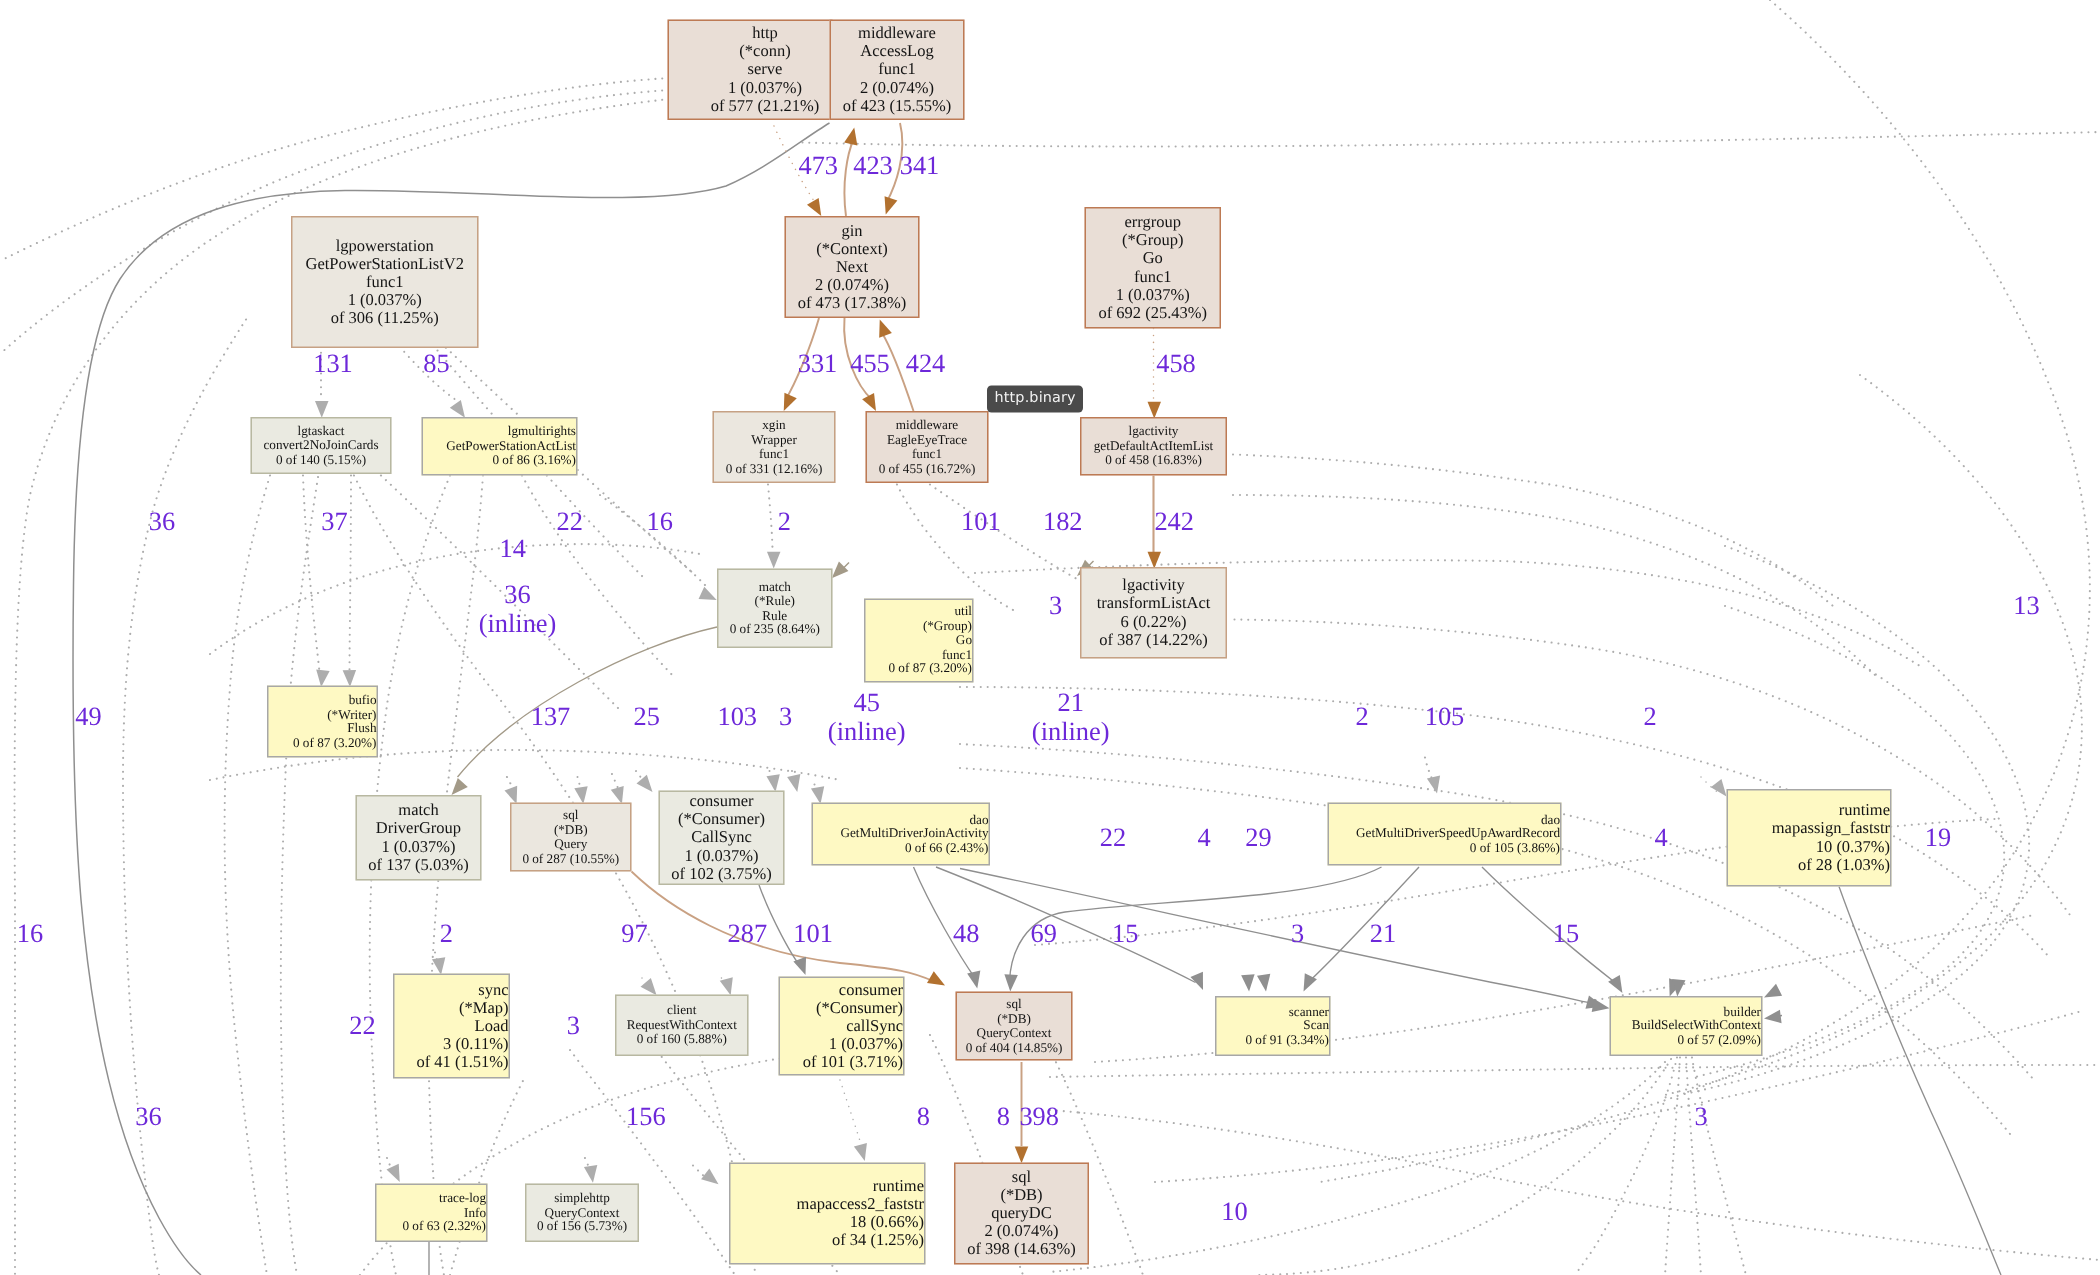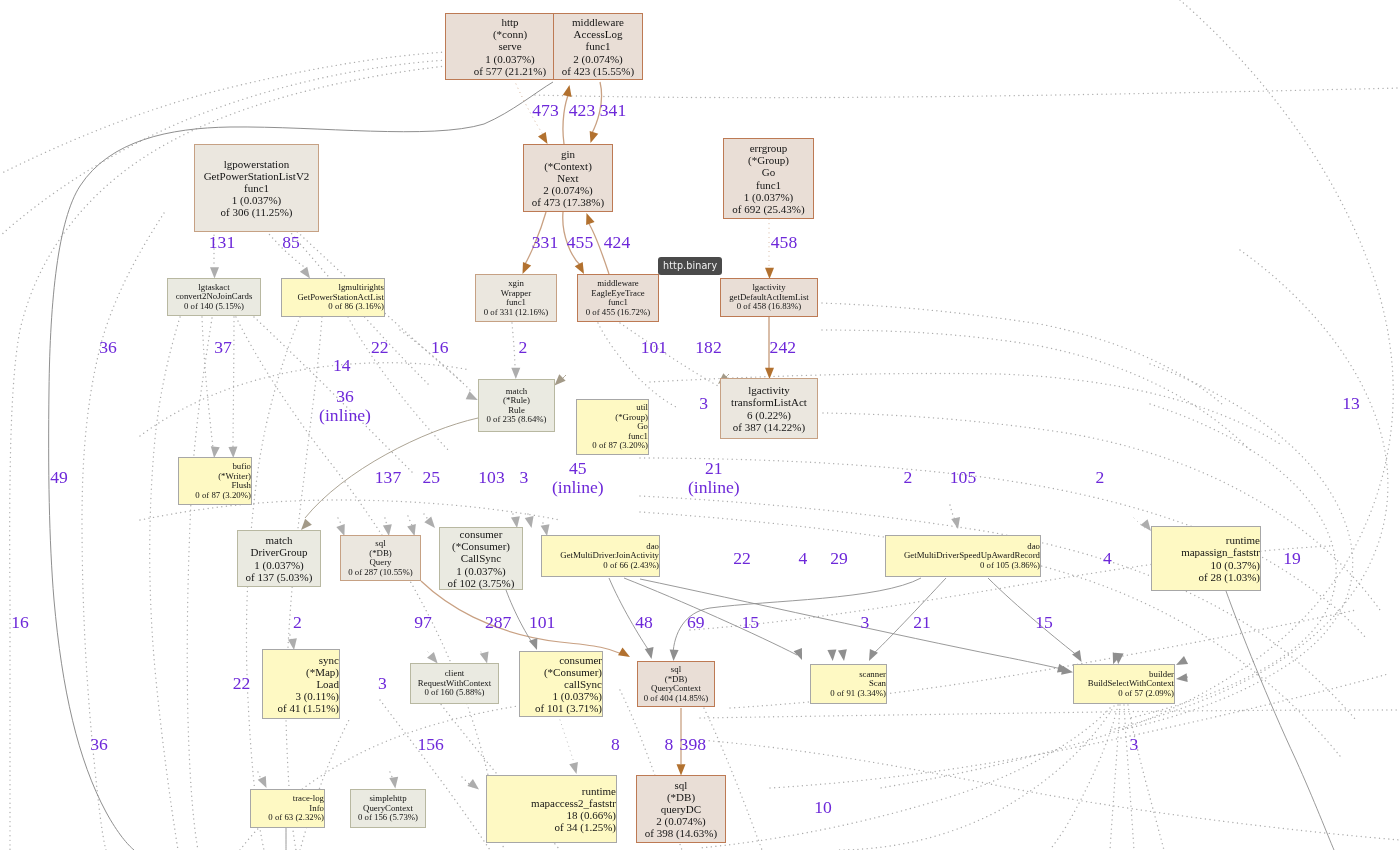--- a/index.html
+++ b/index.html
@@ -379,21 +379,21 @@
       <div class="elabel" style="left: 653.9px; top: 338px;">101</div>
       <div class="elabel" style="left: 708.5px; top: 338px;">182</div>
       <div class="elabel" style="left: 782.8px; top: 338px;">242</div>
       <div class="elabel" style="left: 345px; top: 387px;">
         <div>36</div>
         <div>(inline)</div>
       </div>
       <div class="elabel" style="left: 703.7px; top: 394px;">3</div>
       <div class="elabel" style="left: 1351px; top: 394px;">13</div>
       <div class="elabel" style="left: 59px; top: 468px;">49</div>
-      <div class="elabel" style="left: 388px; top: 468px;">137</div>
+      <div class="elabel" style="left: 367px; top: 468px;">137</div>
       <div class="elabel" style="left: 431.2px; top: 468px;">25</div>
       <div class="elabel" style="left: 491.5px; top: 468px;">103</div>
       <div class="elabel" style="left: 523.8px; top: 468px;">3</div>
       <div class="elabel" style="left: 577.8px; top: 459px;">
         <div>45</div>
         <div>(inline)</div>
       </div>
       <div class="elabel" style="left: 713.8px; top: 459px;">
         <div>21</div>
         <div>(inline)</div>

